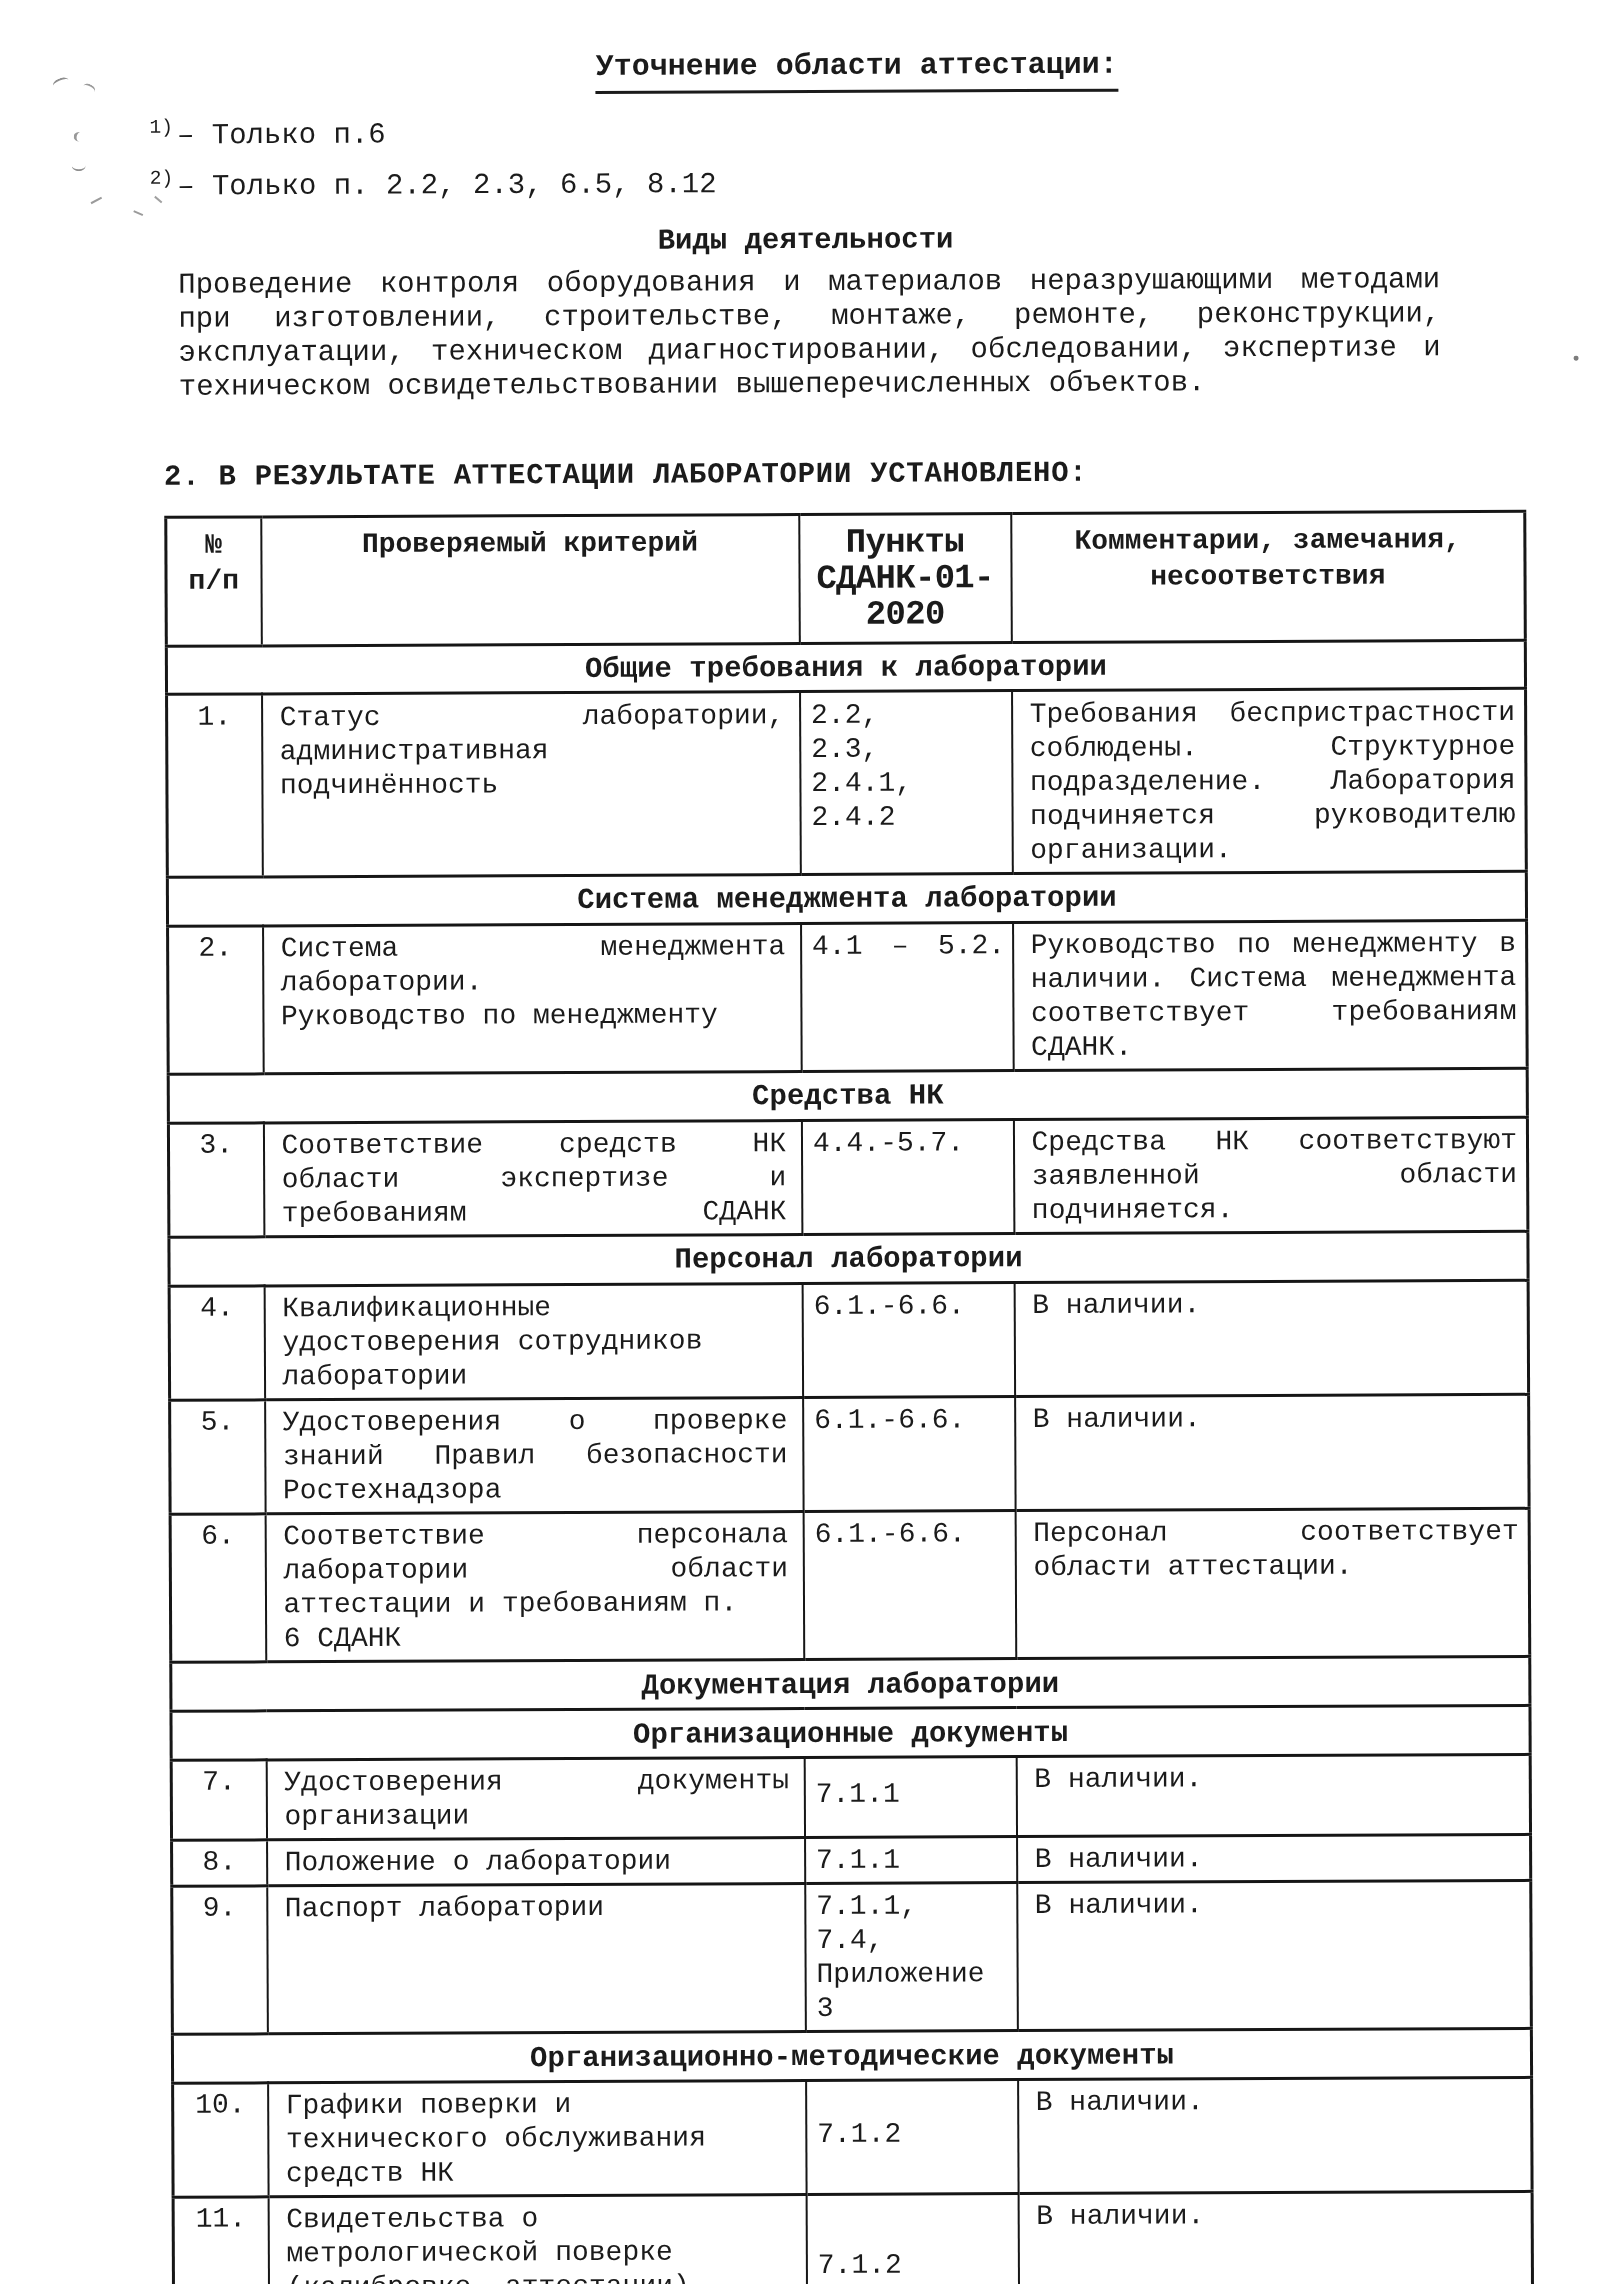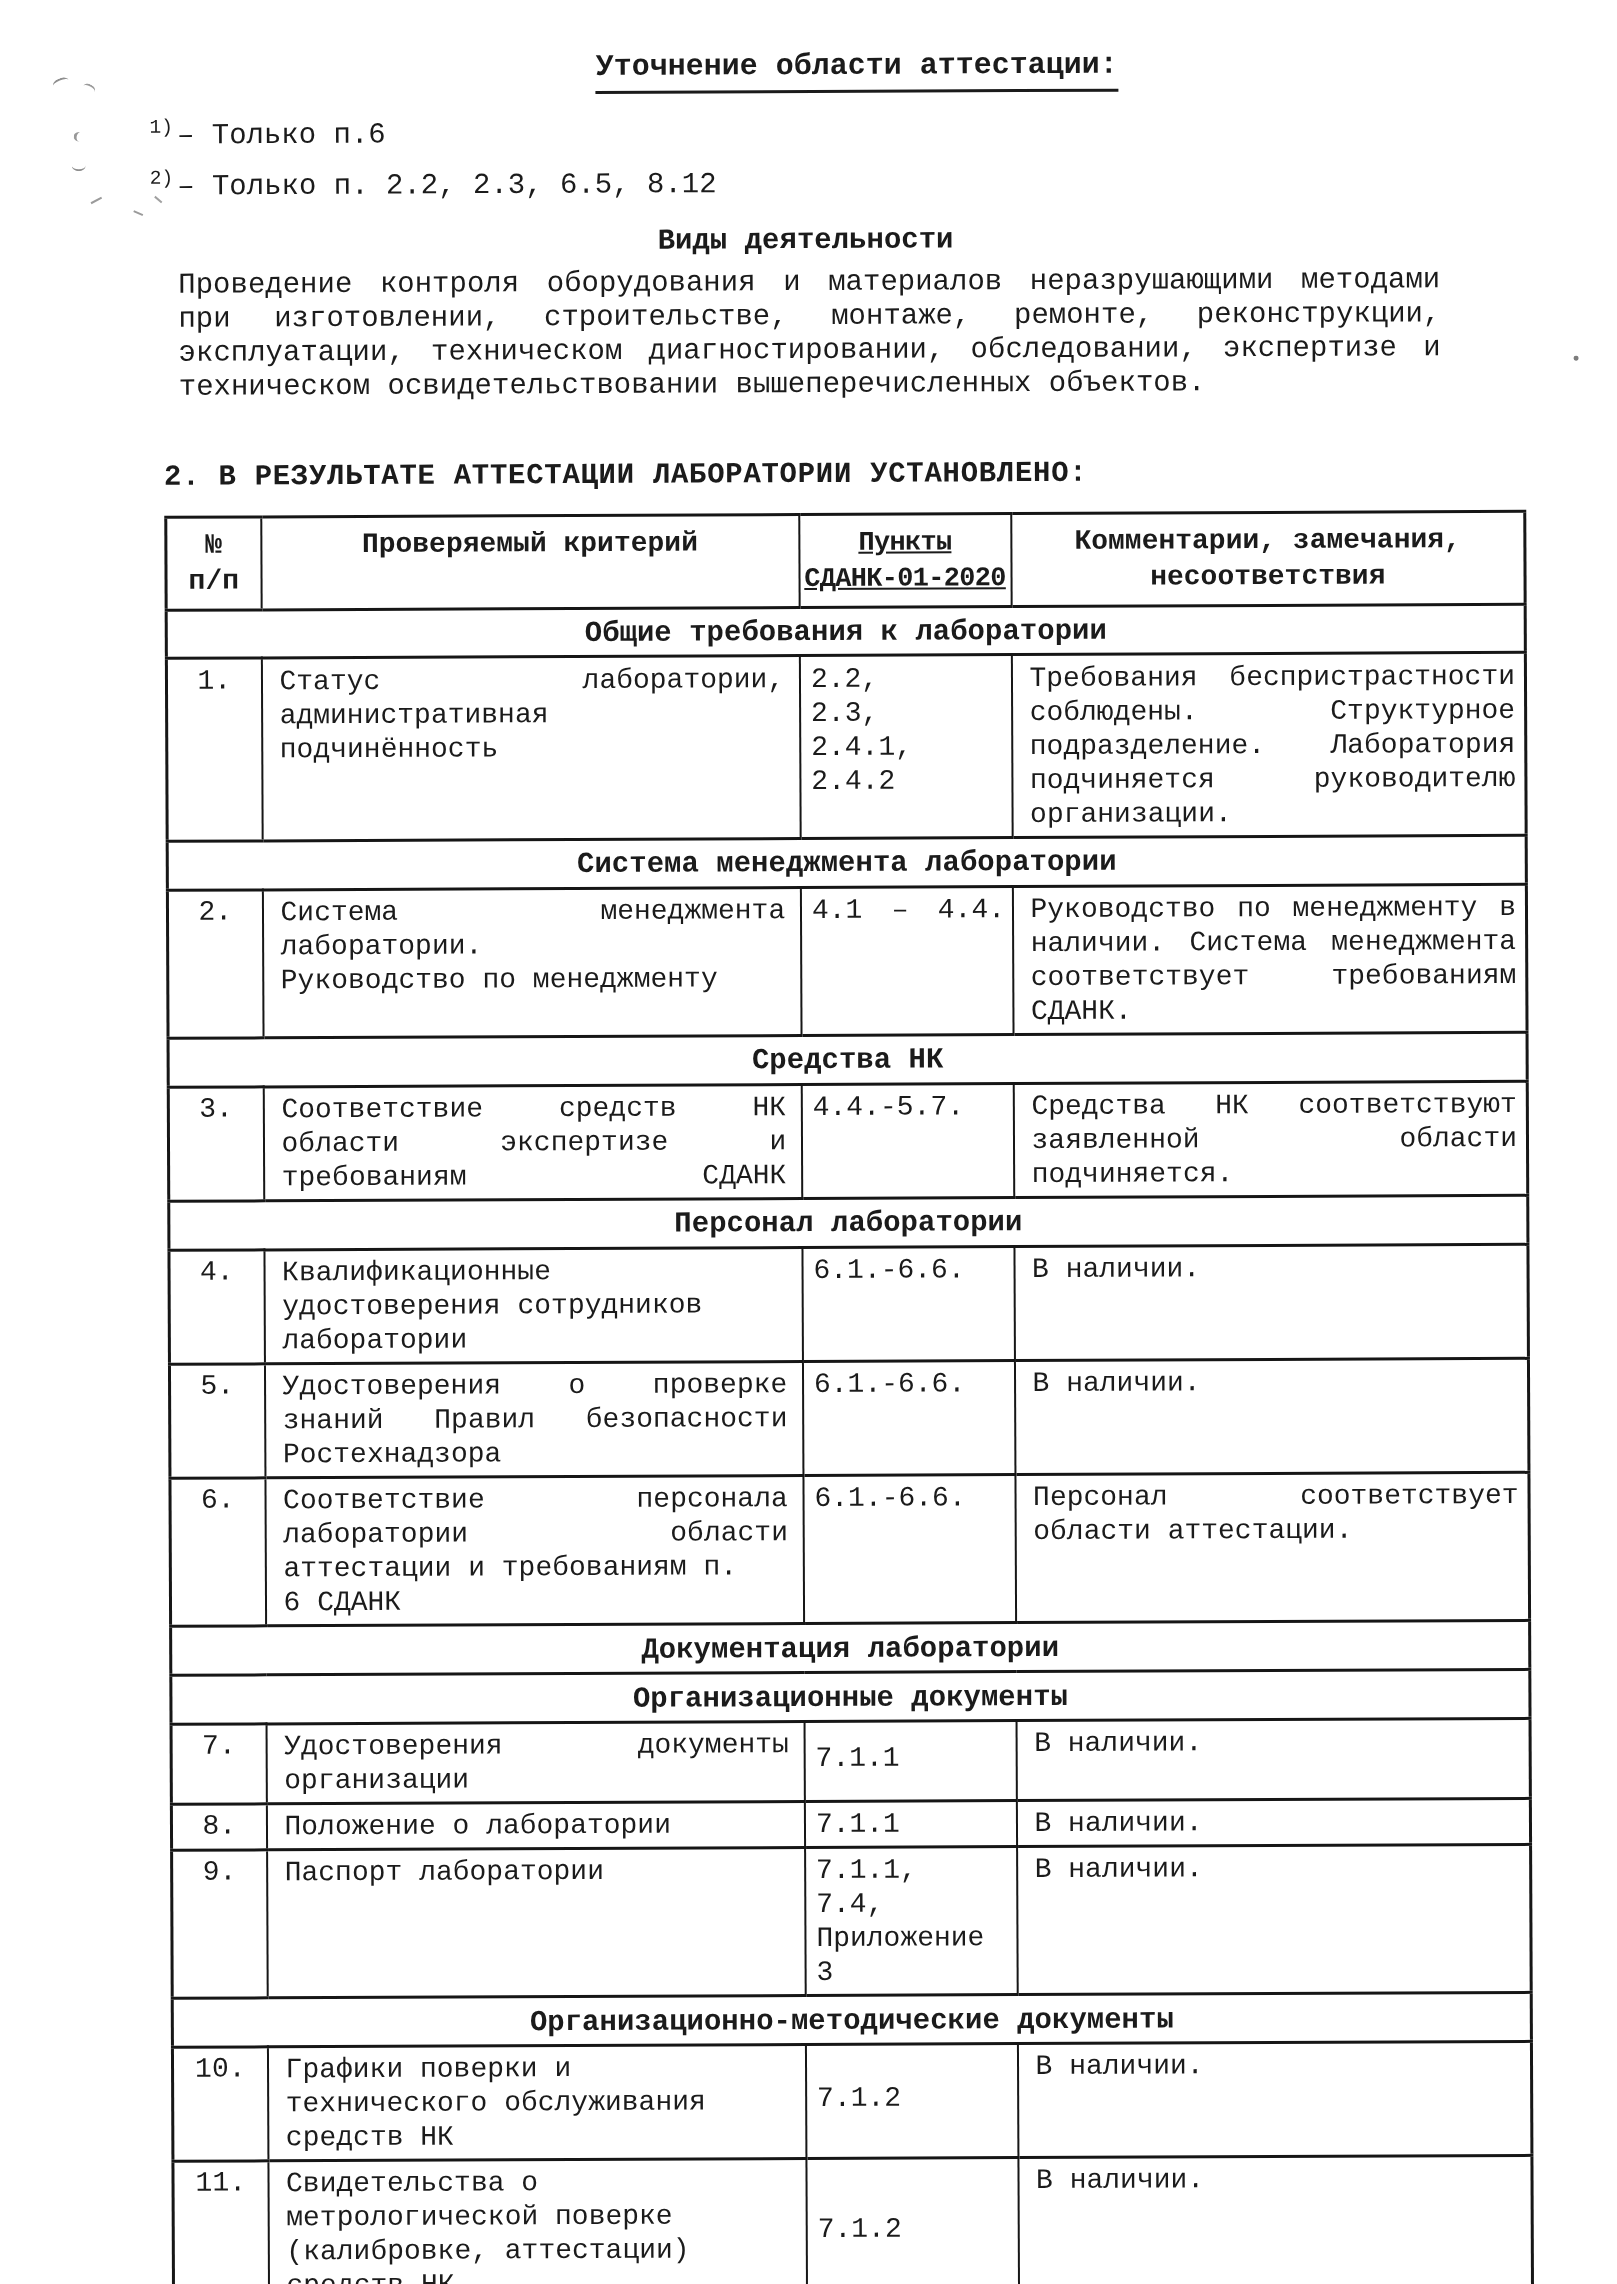--- a/index.html
+++ b/index.html
@@ -45,21 +45,21 @@
     border:3.3px solid #161616;
   }
   .audit th, .audit td {
     border:2px solid #161616; border-top-width:3.9px; border-bottom-width:3.9px;
     font-size:28px; vertical-align:top; overflow:hidden;
   }
   .audit th {
     font-weight:bold; text-align:center; white-space:pre-line;
     line-height:36px; padding:9px 2.6px;
   }
-  th.pts-h { font-size:27px; letter-spacing:-0.7px;text-decoration:underline; }
+  th.pts-h { font-size:34px; letter-spacing:-0.7px; }
   tr.section td { text-align:center; font-weight:bold; font-size:29px; padding:7.8px 0 5.2px; }
   td.num  { text-align:center; padding:5.2px 2.6px 2.6px; }
   td.crit { padding:5.2px 14.3px 3.9px 17px; }
   td.pts  { padding:5.2px 6.5px 3.9px 10.4px; }
   td.comm { padding:5.2px 9px 3.9px 17px; }
   td.vmid { vertical-align:middle; padding-bottom:10.4px; }
   .tline { display:flex; line-height:34px; }
   .tline.spread { justify-content:space-between; }
   .tline span { white-space:pre; }
 </style>
@@ -185,21 +185,21 @@
               <span>лаборатории.</span>
             </div>
             <div class="tline">
               <span>Руководство по менеджменту</span>
             </div>
           </td>
       <td class="pts">
             <div class="tline spread">
               <span>4.1</span>
               <span>–</span>
-              <span>4.4.</span>
+              <span>5.2.</span>
             </div>
           </td>
       <td class="comm">
             <div class="tline spread">
               <span>Руководство</span>
               <span>по</span>
               <span>менеджменту</span>
               <span>в</span>
             </div>
             <div class="tline spread">

